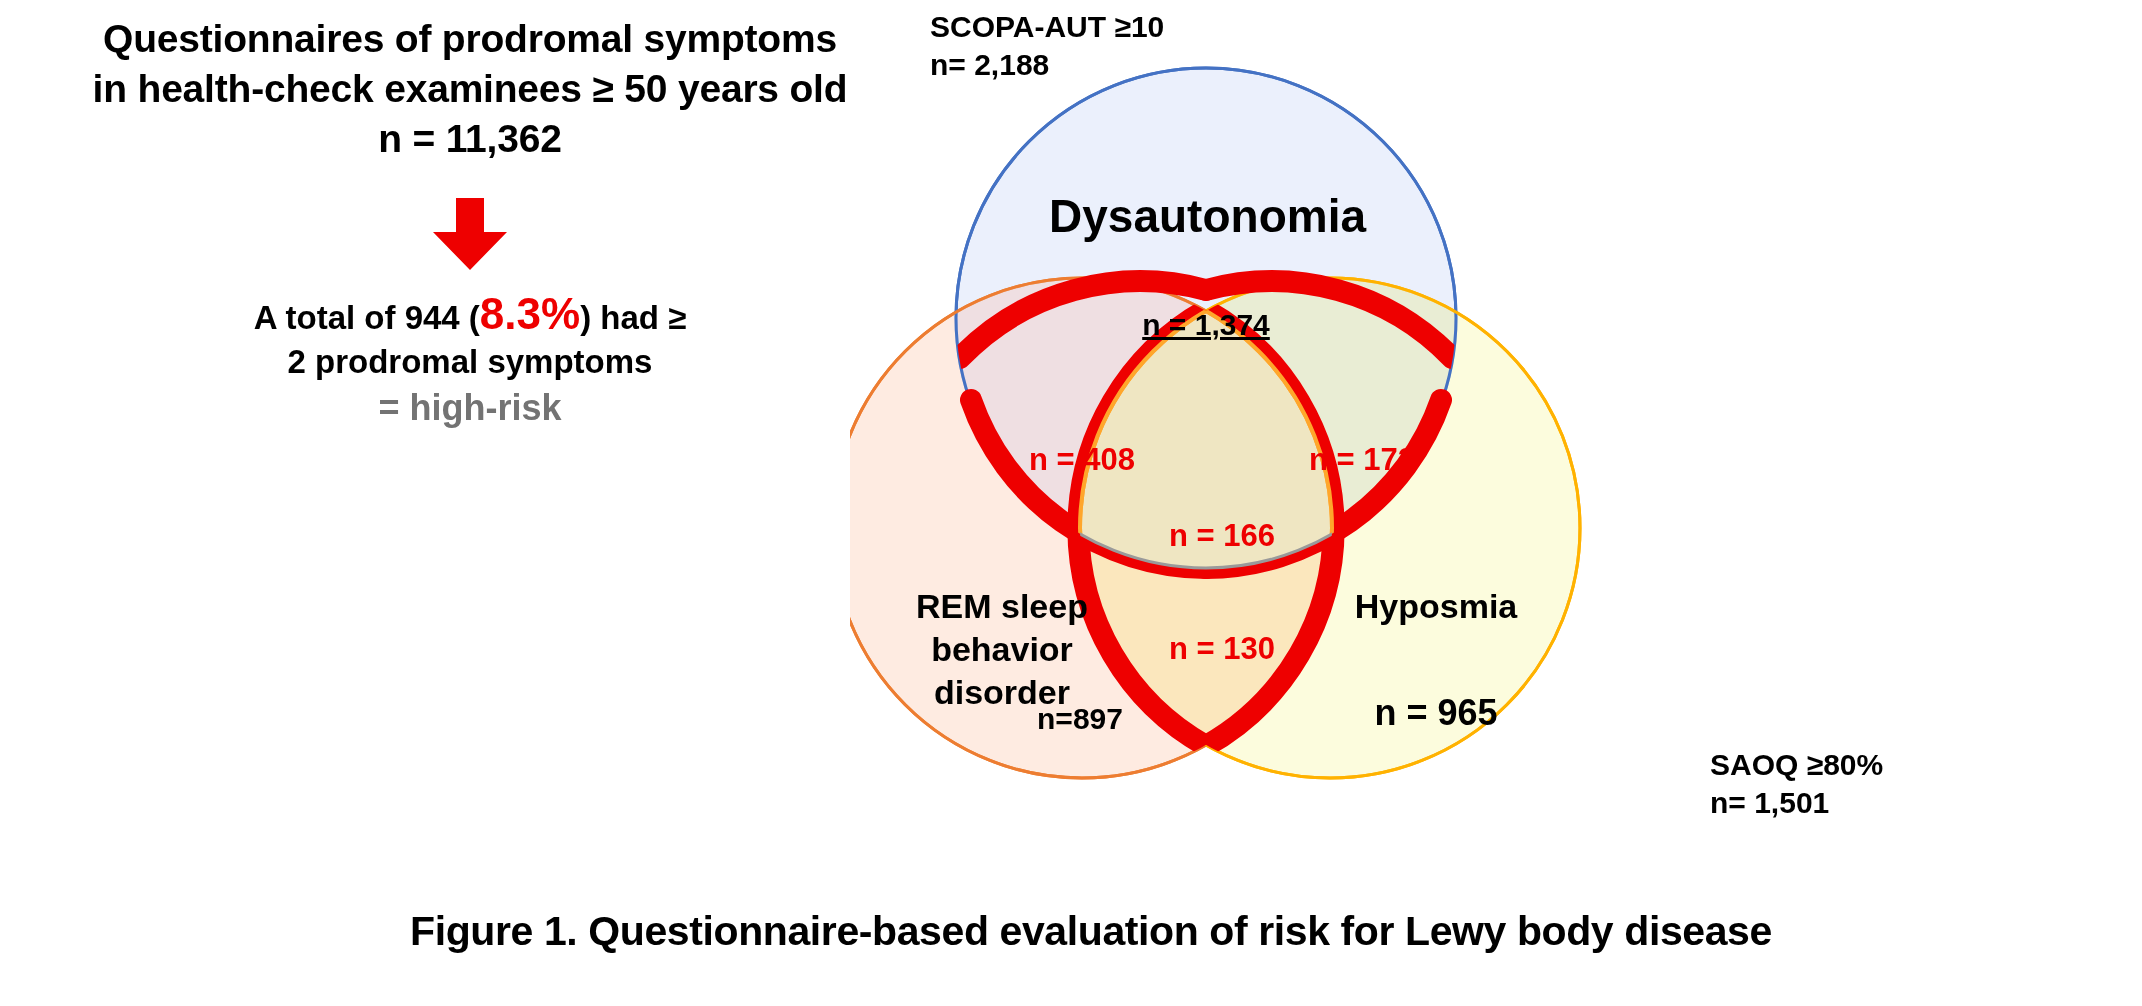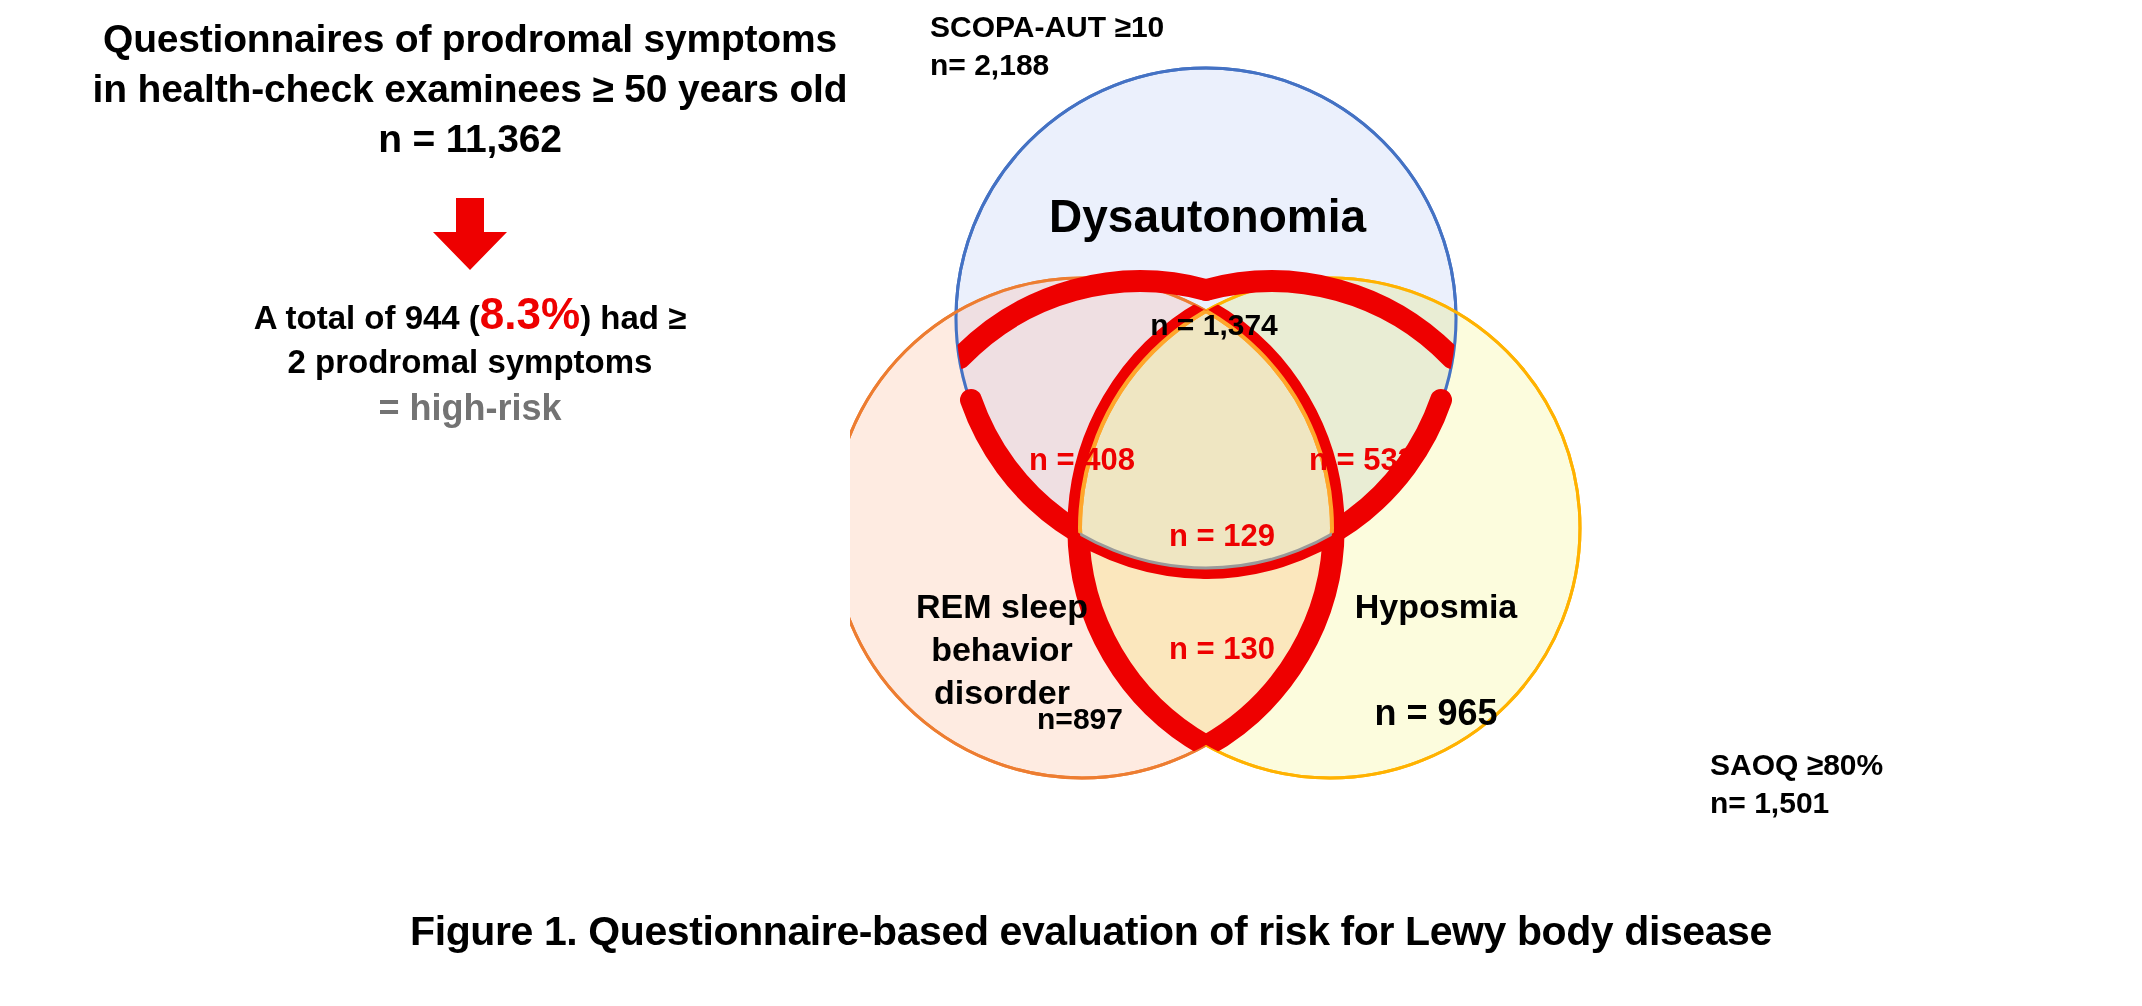--- a/index.html
+++ b/index.html
@@ -96,21 +96,21 @@
     line-height: 1.26;
     white-space: nowrap;
   }
   .venn-label.red { color: #ee0000; }
 
   .lbl-scopa   { left: 80px;  top: 8px;   font-size: 30px; text-align: left; }
   .lbl-rbdsq   { left: -196px; top: 736px; font-size: 30px; text-align: left; }
   .lbl-saoq    { left: 860px; top: 746px; font-size: 30px; text-align: left; }
 
   .lbl-dys-name { left: 196px; top: 188px; font-size: 46px; width: 320px; text-align: right; }
-  .lbl-dys-n    { left: 204px; top: 306px; font-size: 30px; width: 320px; text-align: center; }
+  .lbl-dys-n    { left: 196px; top: 306px; font-size: 30px; width: 320px; text-align: center; text-decoration: underline; }
 
   .lbl-rbd-name { left: 22px;  top: 585px; font-size: 34px; width: 260px; text-align: center; }
   .lbl-rbd-n    { left: 120px; top: 700px; font-size: 30px; width: 220px; text-align: center; }
 
   .lbl-hyp-name { left: 436px; top: 585px; font-size: 34px; width: 300px; text-align: center; }
   .lbl-hyp-n    { left: 436px; top: 690px; font-size: 36px; width: 300px; text-align: center; }
 
   .lbl-i-ab { left: 132px; top: 440px; font-size: 31px; width: 200px; text-align: center; }
   .lbl-i-bc { left: 412px; top: 440px; font-size: 31px; width: 200px; text-align: center; }
   .lbl-i-abc{ left: 272px; top: 516px; font-size: 31px; width: 200px; text-align: center; }
@@ -248,20 +248,20 @@
       <div>REM sleep</div>
       <div>behavior</div>
       <div>disorder</div>
     </div>
     <div class="venn-label lbl-rbd-n">n=897</div>
 
     <div class="venn-label lbl-hyp-name">Hyposmia</div>
     <div class="venn-label lbl-hyp-n">n = 965</div>
 
     <div class="venn-label red lbl-i-ab">n = 408</div>
-    <div class="venn-label red lbl-i-bc">n = 533</div>
-    <div class="venn-label red lbl-i-abc">n = 129</div>
+    <div class="venn-label red lbl-i-bc">n = 172</div>
+    <div class="venn-label red lbl-i-abc">n = 166</div>
     <div class="venn-label red lbl-i-ac">n = 130</div>
   </div>
 
   <div class="caption">Figure 1. Questionnaire-based evaluation of risk for Lewy body disease</div>
 
 </div>
 
 </body></html>

